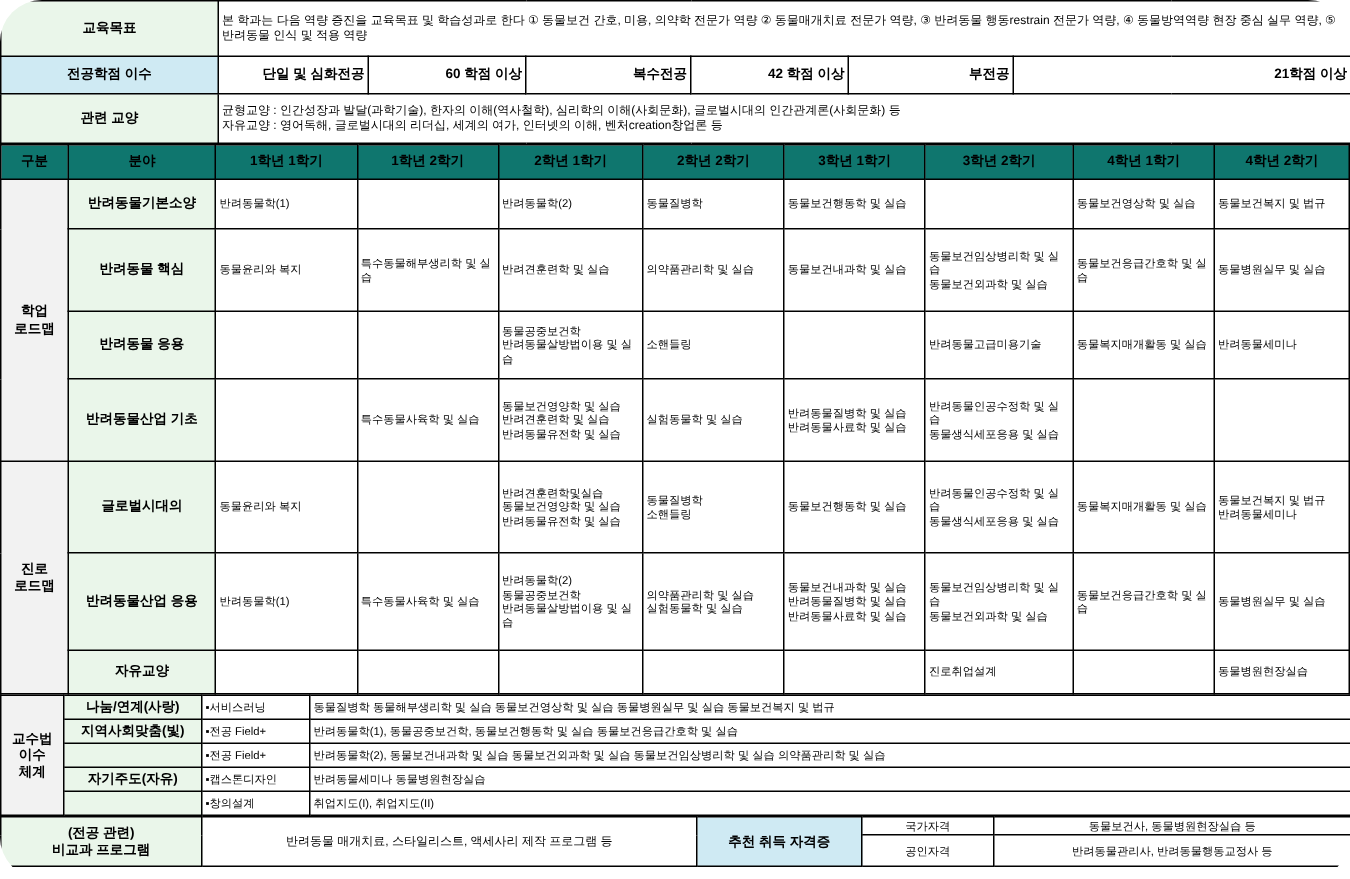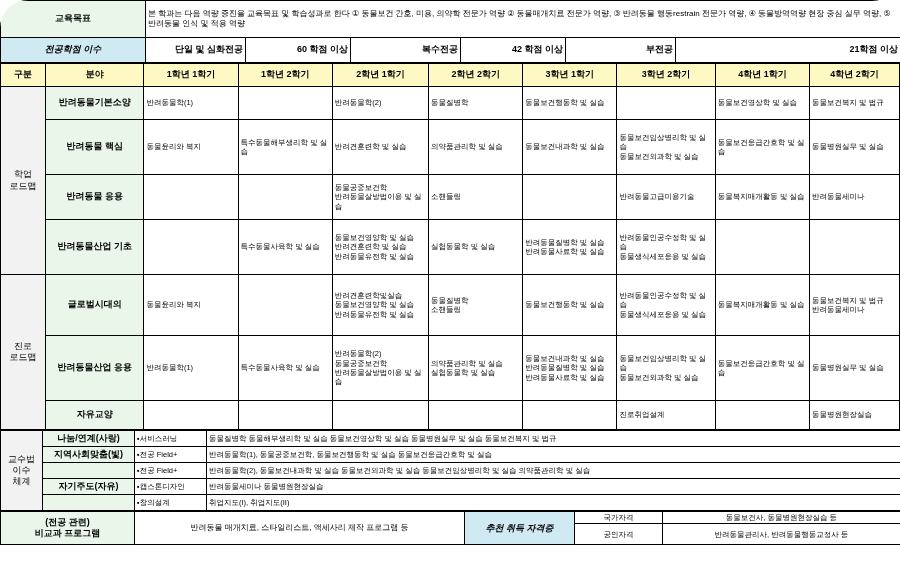--- a/index.html
+++ b/index.html
@@ -1,26 +1,26 @@
 <!DOCTYPE html>
 <html><head>
 <meta charset="utf-8">
 <style>
   html,body{margin:0;padding:0;background:#fff;}
   body{font-family:"Liberation Sans","DejaVu Sans",sans-serif;font-size:9px;color:#000;}
   #page{width:900px;height:586px;position:relative;overflow:hidden;border-radius:28px;}
   table{border-collapse:collapse;table-layout:fixed;}
   td,th{border:1px solid #000;padding:1px 2px;vertical-align:middle;text-align:center;line-height:1.25;}
   .lbl{background:#eaf6ea;font-weight:bold;}
-  .lbl-blue{background:#cfeaf3;font-weight:bold;font-style:italic;}
-  .hdr{background:#fef9c3;font-weight:bold;}
+  .lbl-blue{background:#cfeaf3;font-weight:bold;}
+  .hdr{background:#0f766e;font-weight:bold;}
   .left{text-align:left;}
   .small{font-size:8px;}
   .xsmall{font-size:7.5px;}
-  .sect{background:#f2f2f2;font-weight:normal;}
+  .sect{background:#f2f2f2;font-weight:bold;}
   .cellwrap{white-space:pre-line;}
   .t1{width:900px;}
   .bold{font-weight:bold;text-align:right;}
 </style>
 </head>
 <body>
 
 <div id="page">
 
 <table class="t1">
@@ -40,20 +40,25 @@
     <td colspan="7" class="left small cellwrap">본 학과는 다음 역량 증진을 교육목표 및 학습성과로 한다 ① 동물보건 간호, 미용, 의약학 전문가 역량 ② 동물매개치료 전문가 역량, ③ 반려동물 행동restrain 전문가 역량, ④ 동물방역역량 현장 중심 실무 역량, ⑤ 반려동물 인식 및 적용 역량</td>
   </tr>
   <tr>
     <td class="lbl-blue" style="height:22px">전공학점 이수</td>
     <td class="bold">단일 및 심화전공</td>
     <td class="bold">60 학점 이상</td>
     <td class="bold">복수전공</td>
     <td class="bold">42 학점 이상</td>
     <td class="bold">부전공</td>
     <td colspan="2" class="bold">21학점 이상</td>
+  </tr>
+  <tr>
+    <td class="lbl" style="height:30px">관련 교양</td>
+    <td colspan="7" class="left small cellwrap">균형교양 : 인간성장과 발달(과학기술), 한자의 이해(역사철학), 심리학의 이해(사회문화), 글로벌시대의 인간관계론(사회문화) 등
+자유교양 : 영어독해, 글로벌시대의 리더십, 세계의 여가, 인터넷의 이해, 벤처creation창업론 등</td>
   </tr>
 </tbody>
     </table>
 
 <table class="t1">
   <colgroup>
     <col style="width:42px">
         <col style="width:92px">
         <col style="width:88px">
         <col style="width:88px">

